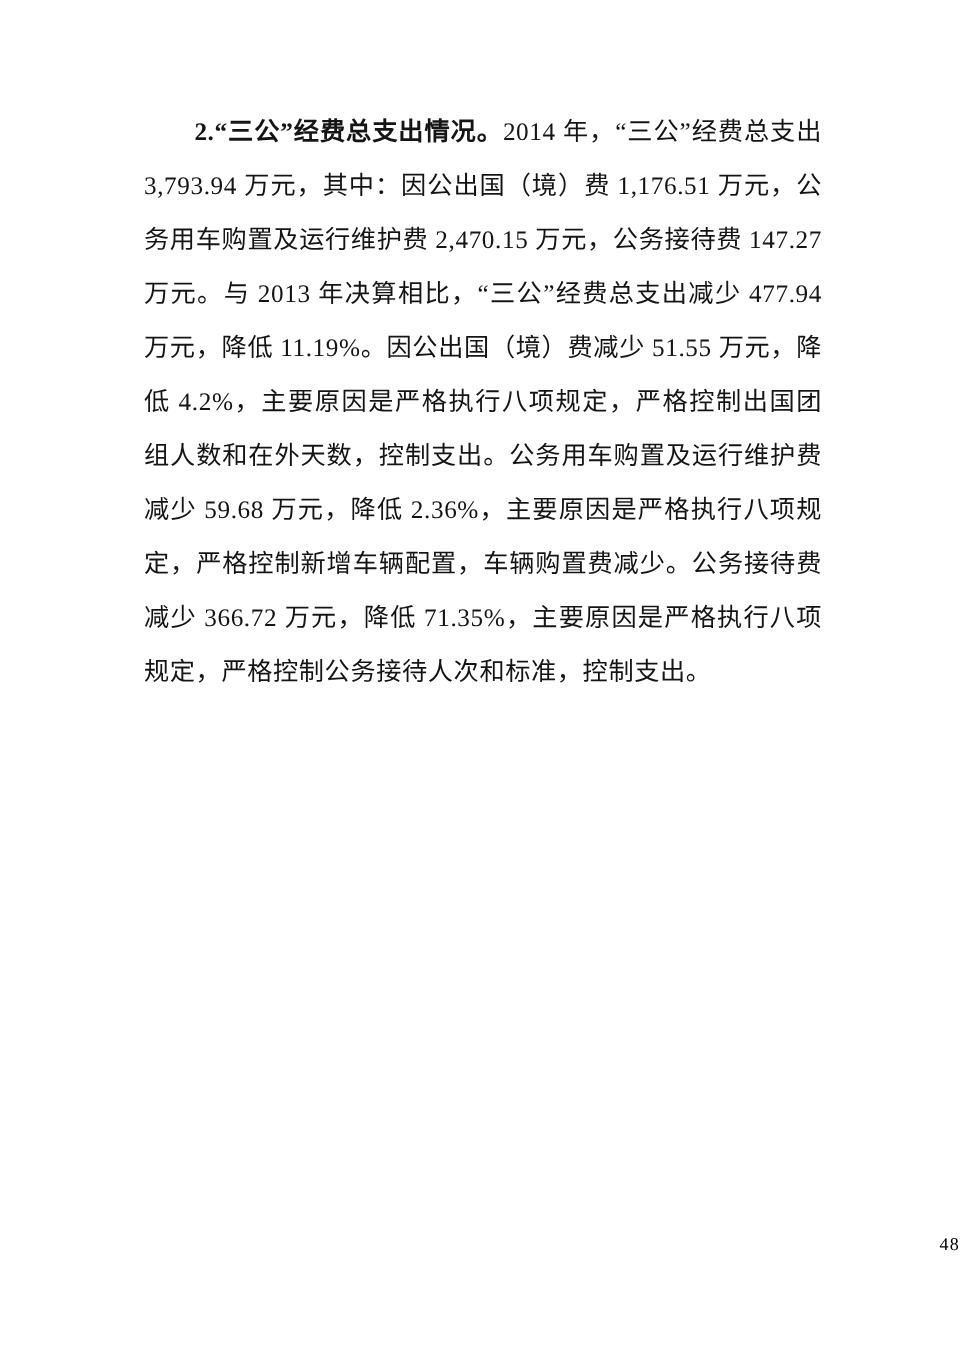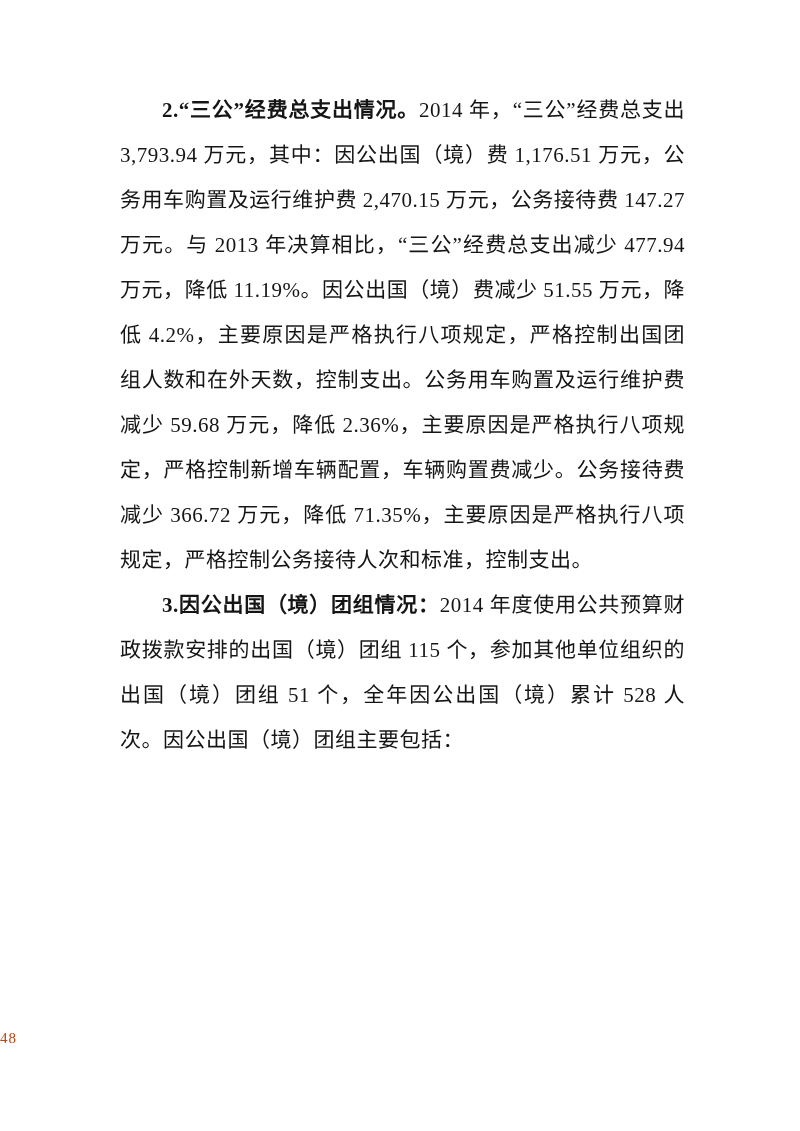--- a/index.html
+++ b/index.html
@@ -36,36 +36,35 @@
     font-weight: bold;
   }
   .para-body {
     font-weight: normal;
   }
   .page-number {
     position: absolute;
     top: 1028px;
     left: 0;
     width: 800px;
-    text-align: left;
+    text-align: right;
     font-size: 15px;
     line-height: 20px;
-    color: #c2410c;
+    color: #000000;
     letter-spacing: 1px;
   }
 </style>
 </head>
 <body>
 
 <div class="doc-page">
 
   <div class="doc-body">
 
     <p><span class="para-heading">2.“三公”经费总支出情况。</span><span class="para-body">2014 年，“三公”经费总支出 3,793.94 万元，其中：因公出国（境）费 1,176.51 万元，公务用车购置及运行维护费 2,470.15 万元，公务接待费 147.27 万元。与 2013 年决算相比，“三公”经费总支出减少 477.94 万元，降低 11.19%。因公出国（境）费减少 51.55 万元，降低 4.2%，主要原因是严格执行八项规定，严格控制出国团组人数和在外天数，控制支出。公务用车购置及运行维护费减少 59.68 万元，降低 2.36%，主要原因是严格执行八项规定，严格控制新增车辆配置，车辆购置费减少。公务接待费减少 366.72 万元，降低 71.35%，主要原因是严格执行八项规定，严格控制公务接待人次和标准，控制支出。</span></p>
 
-    <p><span class="para-heading">3.因公出国（境）团组情况：</span><span class="para-body">2014 年度使用公共预算财政拨款安排的出国（境）团组 115 个，参加其他单位组织的出国（境）团组 51 个，全年因公出国（境）累计 528 人次。因公出国（境）团组主要包括：</span></p>
 
 
   </div>
 
   <div class="page-number">48</div>
 
 </div>
 
 </body></html>

